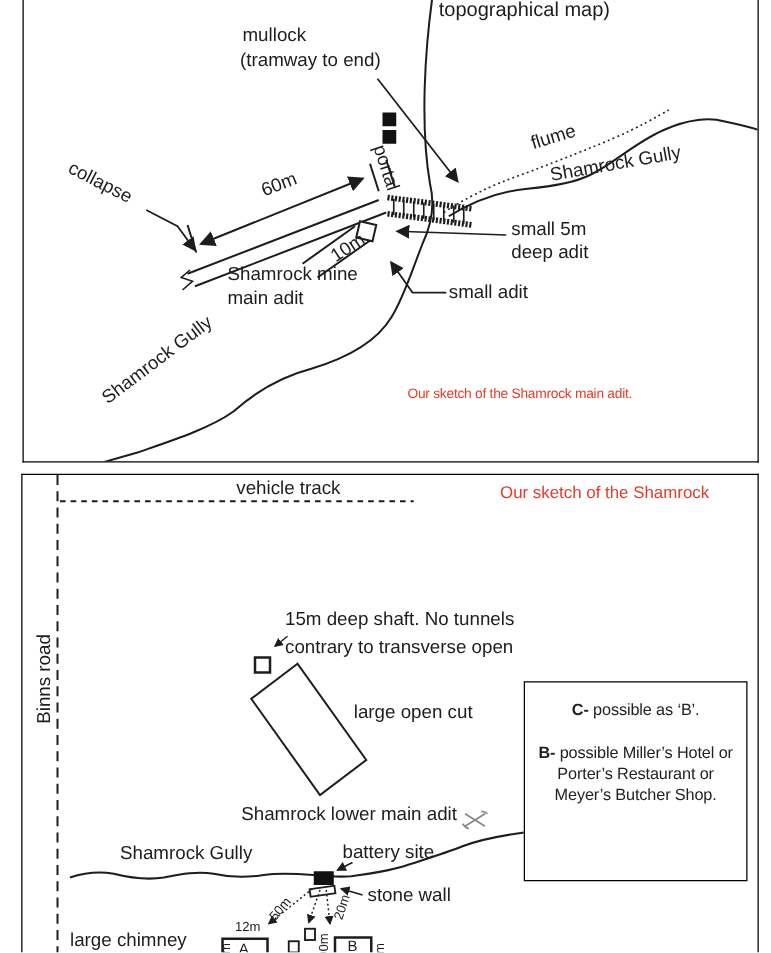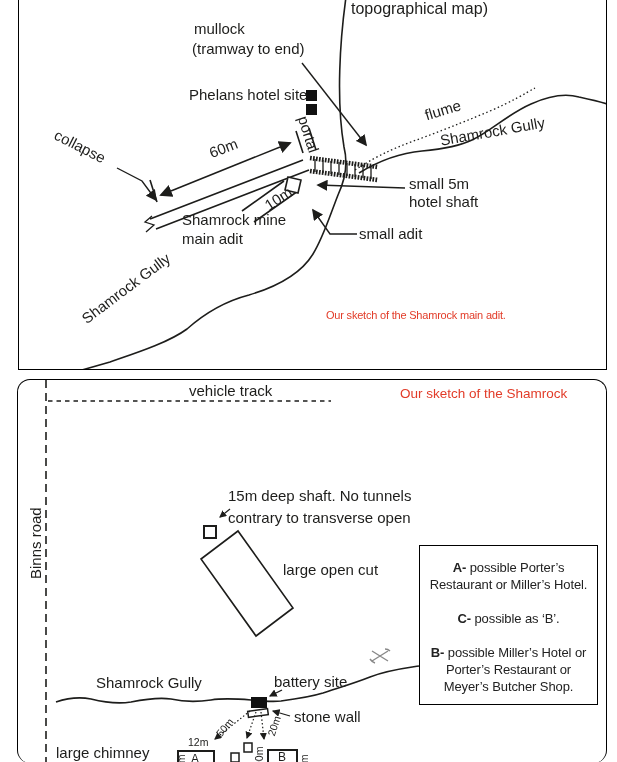--- a/index.html
+++ b/index.html
@@ -2,21 +2,21 @@
 <html><head>
 <meta charset="utf-8">
 <style>
   html,body{margin:0;padding:0;background:#fff;}
   #stage{position:relative;width:617px;height:762px;background:#fff;overflow:hidden;
          font-family:"Liberation Sans","DejaVu Sans",sans-serif;color:#1d1d1b;}
   .panel{position:absolute;background:#fff;}
   #panel1{left:18px;top:0;width:587px;height:369px;
           border-left:1.7px solid #000;border-right:1.7px solid #000;border-bottom:1.7px solid #000;}
   #panel2{left:17px;top:379px;width:588px;height:383px;
-          border-left:1.7px solid #000;border-right:1.7px solid #000;border-top:1.7px solid #000;border-radius:13px;}
+          border-left:1.7px solid #000;border-right:1.7px solid #000;border-top:1.7px solid #000;}
   .layer{position:absolute;left:0;top:0;}
   .lbl{position:absolute;font-size:15px;line-height:1.1;white-space:nowrap;color:#1d1d1b;}
   .r{transform-origin:0 0;}
   .red{color:#e23b28;font-weight:normal;}
   .dim{font-size:10.5px;}
   .legend{position:absolute;left:401px;top:165px;width:179px;height:160px;border:1.6px solid #000;
           box-sizing:border-box;padding:13px 5px 0 5px;text-align:center;font-size:13px;
           line-height:17px;color:#222;letter-spacing:-0.1px;}
   .legend p{margin:0 0 17px 0;}
   .legend p:last-child{margin:0;}
@@ -66,29 +66,28 @@
         <polygon points="269,177 282,180 279,193 266,190" fill="#fff"></polygon>
 
         <rect x="287" y="90" width="11" height="11" fill="#111" stroke="none"></rect>
         <rect x="287" y="104" width="11" height="11" fill="#111" stroke="none"></rect>
       </g>
     </svg>
 
     <div class="lbl" style="left:332px;top:0;font-size:16px">topographical map)</div>
     <div class="lbl" style="left:175px;top:21px">mullock</div>
     <div class="lbl" style="left:173px;top:41px">(tramway to end)</div>
-    <div class="lbl" style="left:170px;top:87px">Phelans hotel site</div>
     <div class="lbl r" style="left:291px;top:114px;transform:rotate(72deg)">portal</div>
     <div class="lbl r" style="left:40px;top:127px;transform:rotate(27deg)">collapse</div>
     <div class="lbl r" style="left:188px;top:146px;transform:rotate(-21deg)">60m</div>
     <div class="lbl r" style="left:243px;top:200px;transform:rotate(-33deg)">10m</div>
     <div class="lbl" style="left:163px;top:212px">Shamrock mine</div>
     <div class="lbl" style="left:163px;top:231px">main adit</div>
     <div class="lbl" style="left:390px;top:176px">small 5m</div>
-    <div class="lbl" style="left:390px;top:194px">hotel shaft</div>
+    <div class="lbl" style="left:390px;top:194px">deep adit</div>
     <div class="lbl" style="left:340px;top:226px">small adit</div>
     <div class="lbl r" style="left:404px;top:108px;transform:rotate(-17deg)">flume</div>
     <div class="lbl r" style="left:420px;top:133px;transform:rotate(-10deg)">Shamrock Gully</div>
     <div class="lbl r" style="left:60px;top:314px;transform:rotate(-37deg)">Shamrock Gully</div>
     <div class="lbl red" style="left:307px;top:309px;font-size:11px;letter-spacing:-0.2px">Our sketch of the Shamrock main adit.</div>
   </div>
 
   <div id="panel2" class="panel">
     <svg class="layer" width="588" height="383" viewBox="0 0 588 383">
       <defs>
@@ -132,33 +131,33 @@
         <rect x="226" y="363" width="8" height="9" stroke-width="1.5"></rect>
       </g>
     </svg>
 
     <div class="lbl" style="left:171px;top:3px">vehicle track</div>
     <div class="lbl red" style="left:382px;top:7px;font-size:13.5px">Our sketch of the Shamrock</div>
     <div class="lbl r" style="left:10px;top:199px;transform:rotate(-90deg)">Binns road</div>
     <div class="lbl" style="left:210px;top:108px">15m deep shaft. No tunnels</div>
     <div class="lbl" style="left:210px;top:130px">contrary to transverse open</div>
     <div class="lbl" style="left:265px;top:182px">large open cut</div>
+    <div class="lbl" style="left:175px;top:264px">Shamrock lower main adit</div>
     <div class="lbl" style="left:78px;top:295px">Shamrock Gully</div>
     <div class="lbl" style="left:256px;top:294px">battery site</div>
     <div class="lbl" style="left:276px;top:329px">stone wall</div>
     <div class="lbl" style="left:38px;top:365px">large chimney</div>
     <div class="lbl dim r" style="left:196px;top:352px;transform:rotate(-50deg)">50m</div>
     <div class="lbl dim r" style="left:248px;top:354px;transform:rotate(-72deg)">20m</div>
     <div class="lbl dim" style="left:170px;top:357px">12m</div>
     <div class="lbl dim r" style="left:236px;top:387px;transform:rotate(-90deg)">90m</div>
     <div class="lbl dim r" style="left:158px;top:389px;transform:rotate(-90deg)">4m</div>
     <div class="lbl dim r" style="left:281px;top:389px;transform:rotate(-90deg)">5m</div>
     <div class="lbl" style="left:173px;top:373px;font-size:12px">A</div>
     <div class="lbl" style="left:260px;top:371px;font-size:12px">B</div>
 
     <div class="legend">
-      <p><b>A-</b> <span>possible Porter’s Restaurant or Miller’s Hotel.</span></p>
       <p><b>C-</b> <span>possible as ‘B’.</span></p>
       <p><b>B-</b> <span>possible Miller’s Hotel or Porter’s Restaurant or Meyer’s Butcher Shop.</span></p>
     </div>
   </div>
 
 </div>
 
 </body></html>

